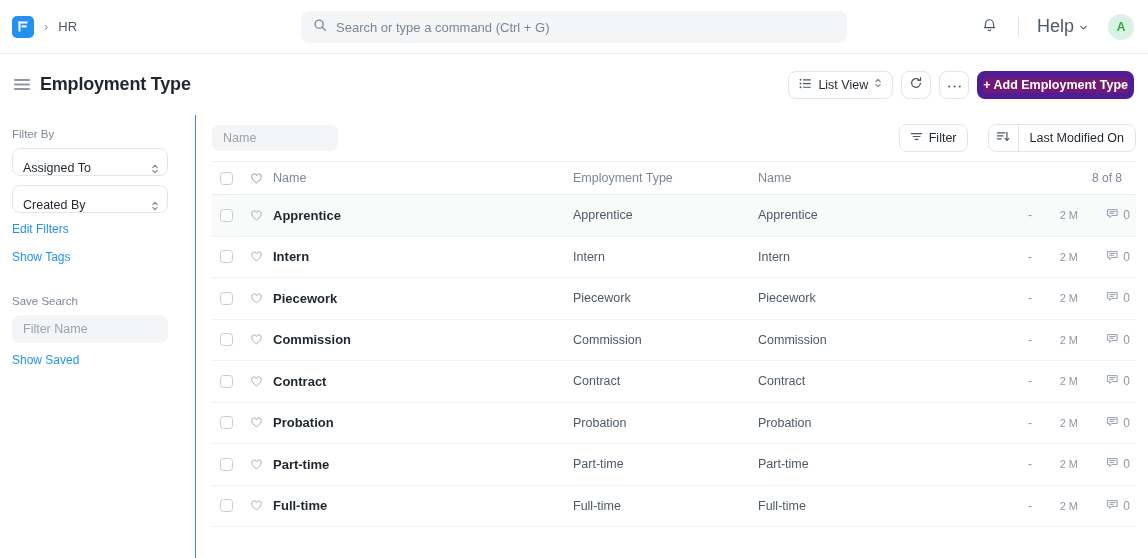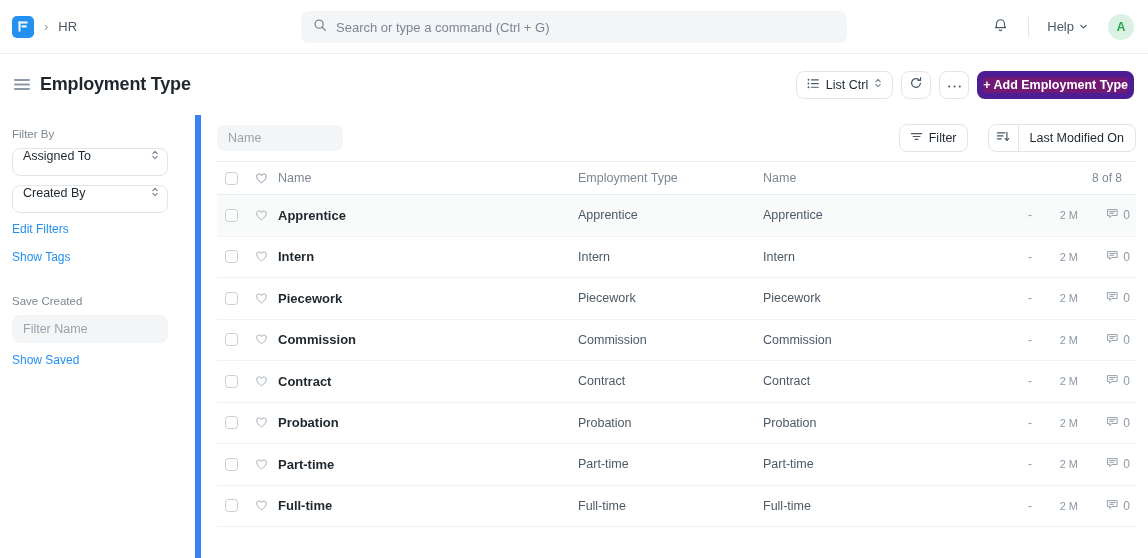--- a/index.html
+++ b/index.html
@@ -55,21 +55,21 @@
     width: 32px; height: 32px;
     display: flex; align-items: center; justify-content: center;
     border-radius: 7px;
     background: transparent;
     border: none;
     cursor: pointer;
   }
   .nav-div { width: 1px; height: 20px; background: #e2e6e9; margin: 0 12px; }
   .help-btn {
     display: flex; align-items: center; gap: 5px;
-    font-size: 13px; color: #4c5a67;
+    font-size: 18px; color: #4c5a67;
     background: none; border: none; cursor: pointer;
     padding: 5px 6px; border-radius: 6px;
   }
   .avatar {
     width: 26px; height: 26px; border-radius: 50%;
     background: #daf2e4;
     color: #28a745;
     display: flex; align-items: center; justify-content: center;
     font-size: 12px; font-weight: 600;
     margin-left: 14px;
@@ -135,21 +135,21 @@
     font-size: 11.5px;
     color: #7c8794;
     font-weight: 400;
     margin: 3px 0 8px 6px;
   }
   .select-ctl {
     width: 156px; height: 28px;
     border: 1px solid #e2e6e9;
     border-radius: 8px;
     background: #ffffff;
-    display: flex; align-items: flex-start;
+    display: flex; align-items: flex-end;
     padding: 0 8px 0 10px;
     font-size: 12.5px;
     color: #1f272e;
     margin: 0 0 9px 6px;
     cursor: pointer;
     position: relative;
   }
   .select-ctl .caret { margin-left: auto; display:flex; }
   .side-link {
     display: block;
@@ -170,21 +170,21 @@
     padding: 0 10px;
     margin: 0 0 10px 6px;
     outline: none;
     font-family: "Liberation Sans", sans-serif;
   }
   .filter-name-input::placeholder { color: #9aa4ae; }
 
   
   .list-area {
     flex: 1;
-    border-left: 6px solid #3b82f6;
+    border-left: 1px solid #3b82f6;
     display: flex; flex-direction: column;
     min-width: 0;
   }
   .list-toolbar {
     height: 46px;
     display: flex; align-items: center;
     padding: 0 12px 0 16px;
     flex: none;
   }
   .name-filter {
@@ -355,21 +355,21 @@
       <span>
         <svg width="13" height="13" viewBox="0 0 14 14" fill="#4c5a67">
           <circle cx="1.6" cy="3" r="1"></circle>
             <rect x="4.2" y="2.4" width="8.6" height="1.3" rx="0.6"></rect>
           <circle cx="1.6" cy="7" r="1"></circle>
             <rect x="4.2" y="6.4" width="8.6" height="1.3" rx="0.6"></rect>
           <circle cx="1.6" cy="11" r="1"></circle>
             <rect x="4.2" y="10.4" width="8.6" height="1.3" rx="0.6"></rect>
         </svg>
       </span>
-      <span>List Ctrl</span>
+      <span>List View</span>
       <span>
         <svg width="8" height="12" viewBox="0 0 8 12" fill="none" stroke="#7c8794" stroke-width="1.2" stroke-linecap="round" stroke-linejoin="round">
           <polyline points="1.8,4.6 4,2.3 6.2,4.6"></polyline>
           <polyline points="1.8,7.4 4,9.7 6.2,7.4"></polyline>
         </svg>
       </span>
     </button>
 
     <button class="btn square">
       <span>
@@ -419,21 +419,21 @@
       </span>
     </div>
 
     <a class="side-link">Edit Filters</a>
 
 
     <a class="side-link">Show Tags</a>
 
     <div class="side-gap"></div>
 
-    <div class="side-label">Save Created</div>
+    <div class="side-label">Save Search</div>
     <input class="filter-name-input" type="text" placeholder="Filter Name" style="">
     <a class="side-link">Show Saved</a>
   </div>
 
   <div class="list-area">
 
     <div class="list-toolbar">
       <input class="name-filter" type="text" placeholder="Name" style="">
       <div class="toolbar-right">
         <button class="btn">

